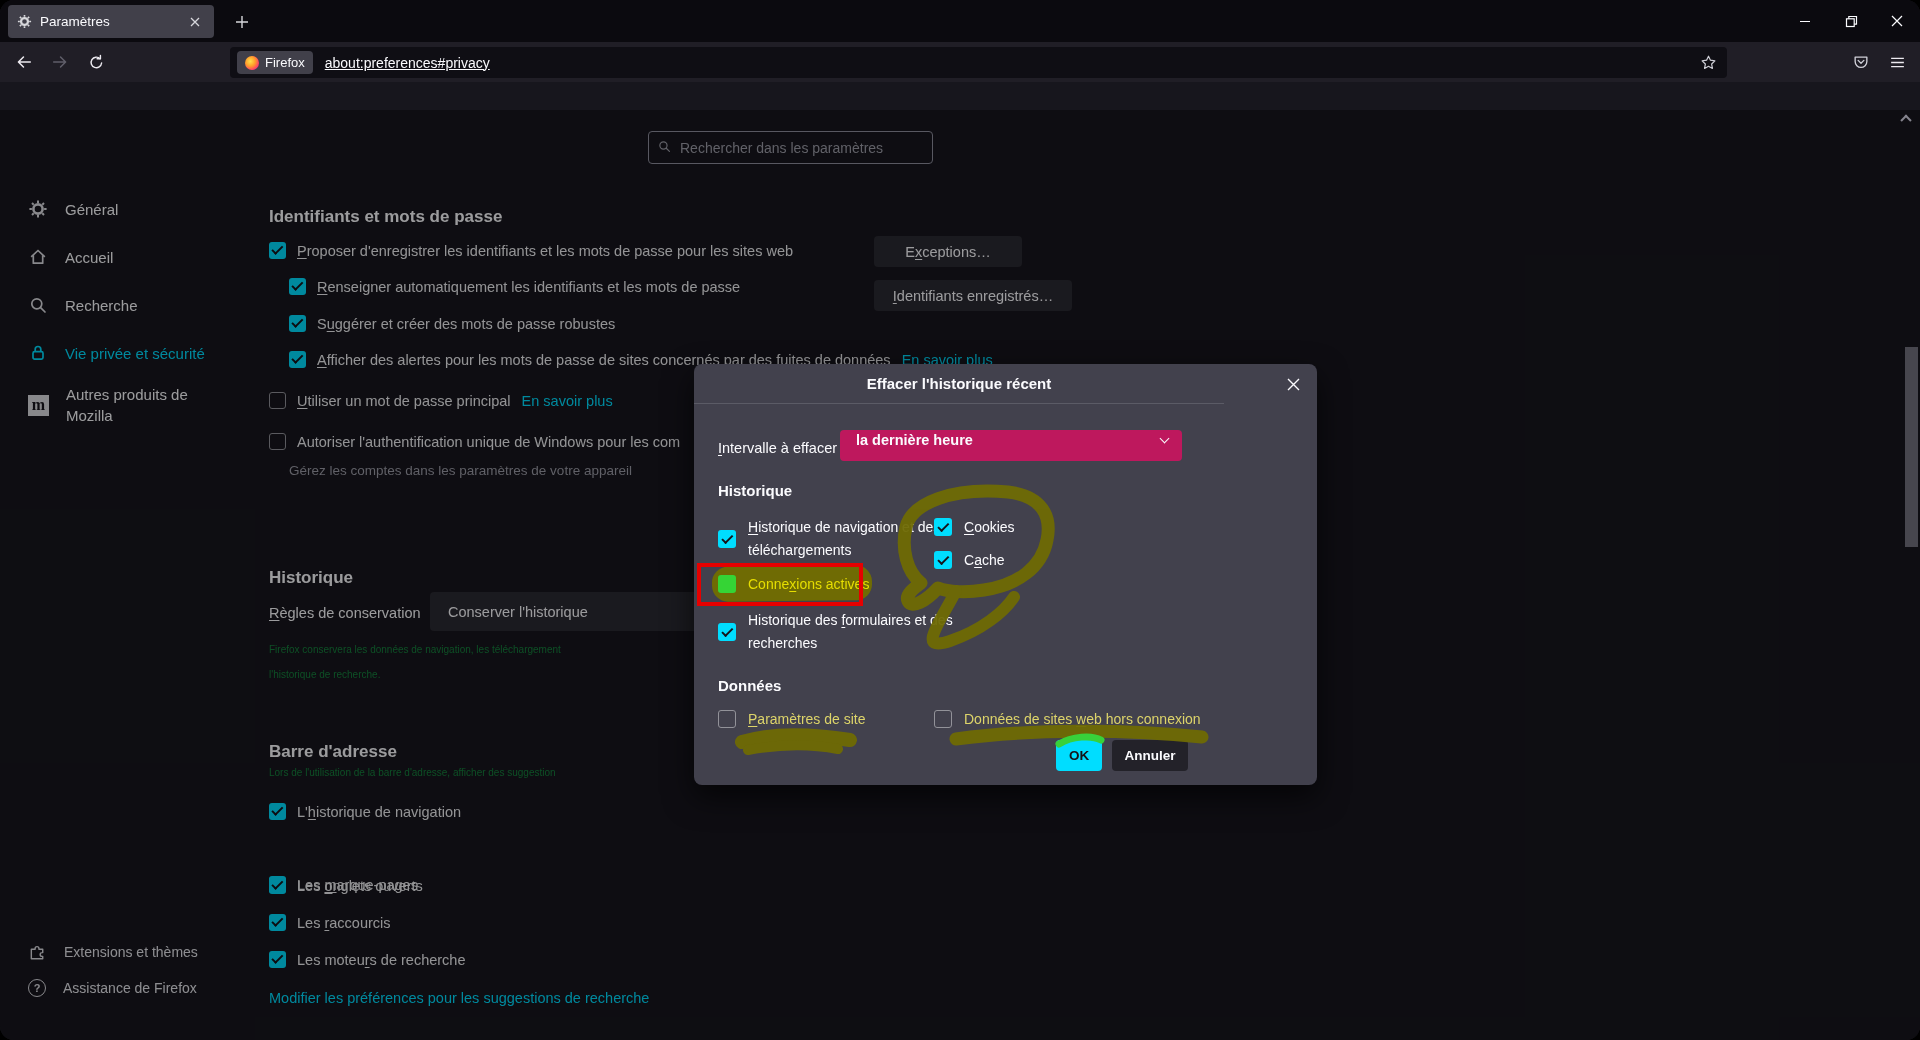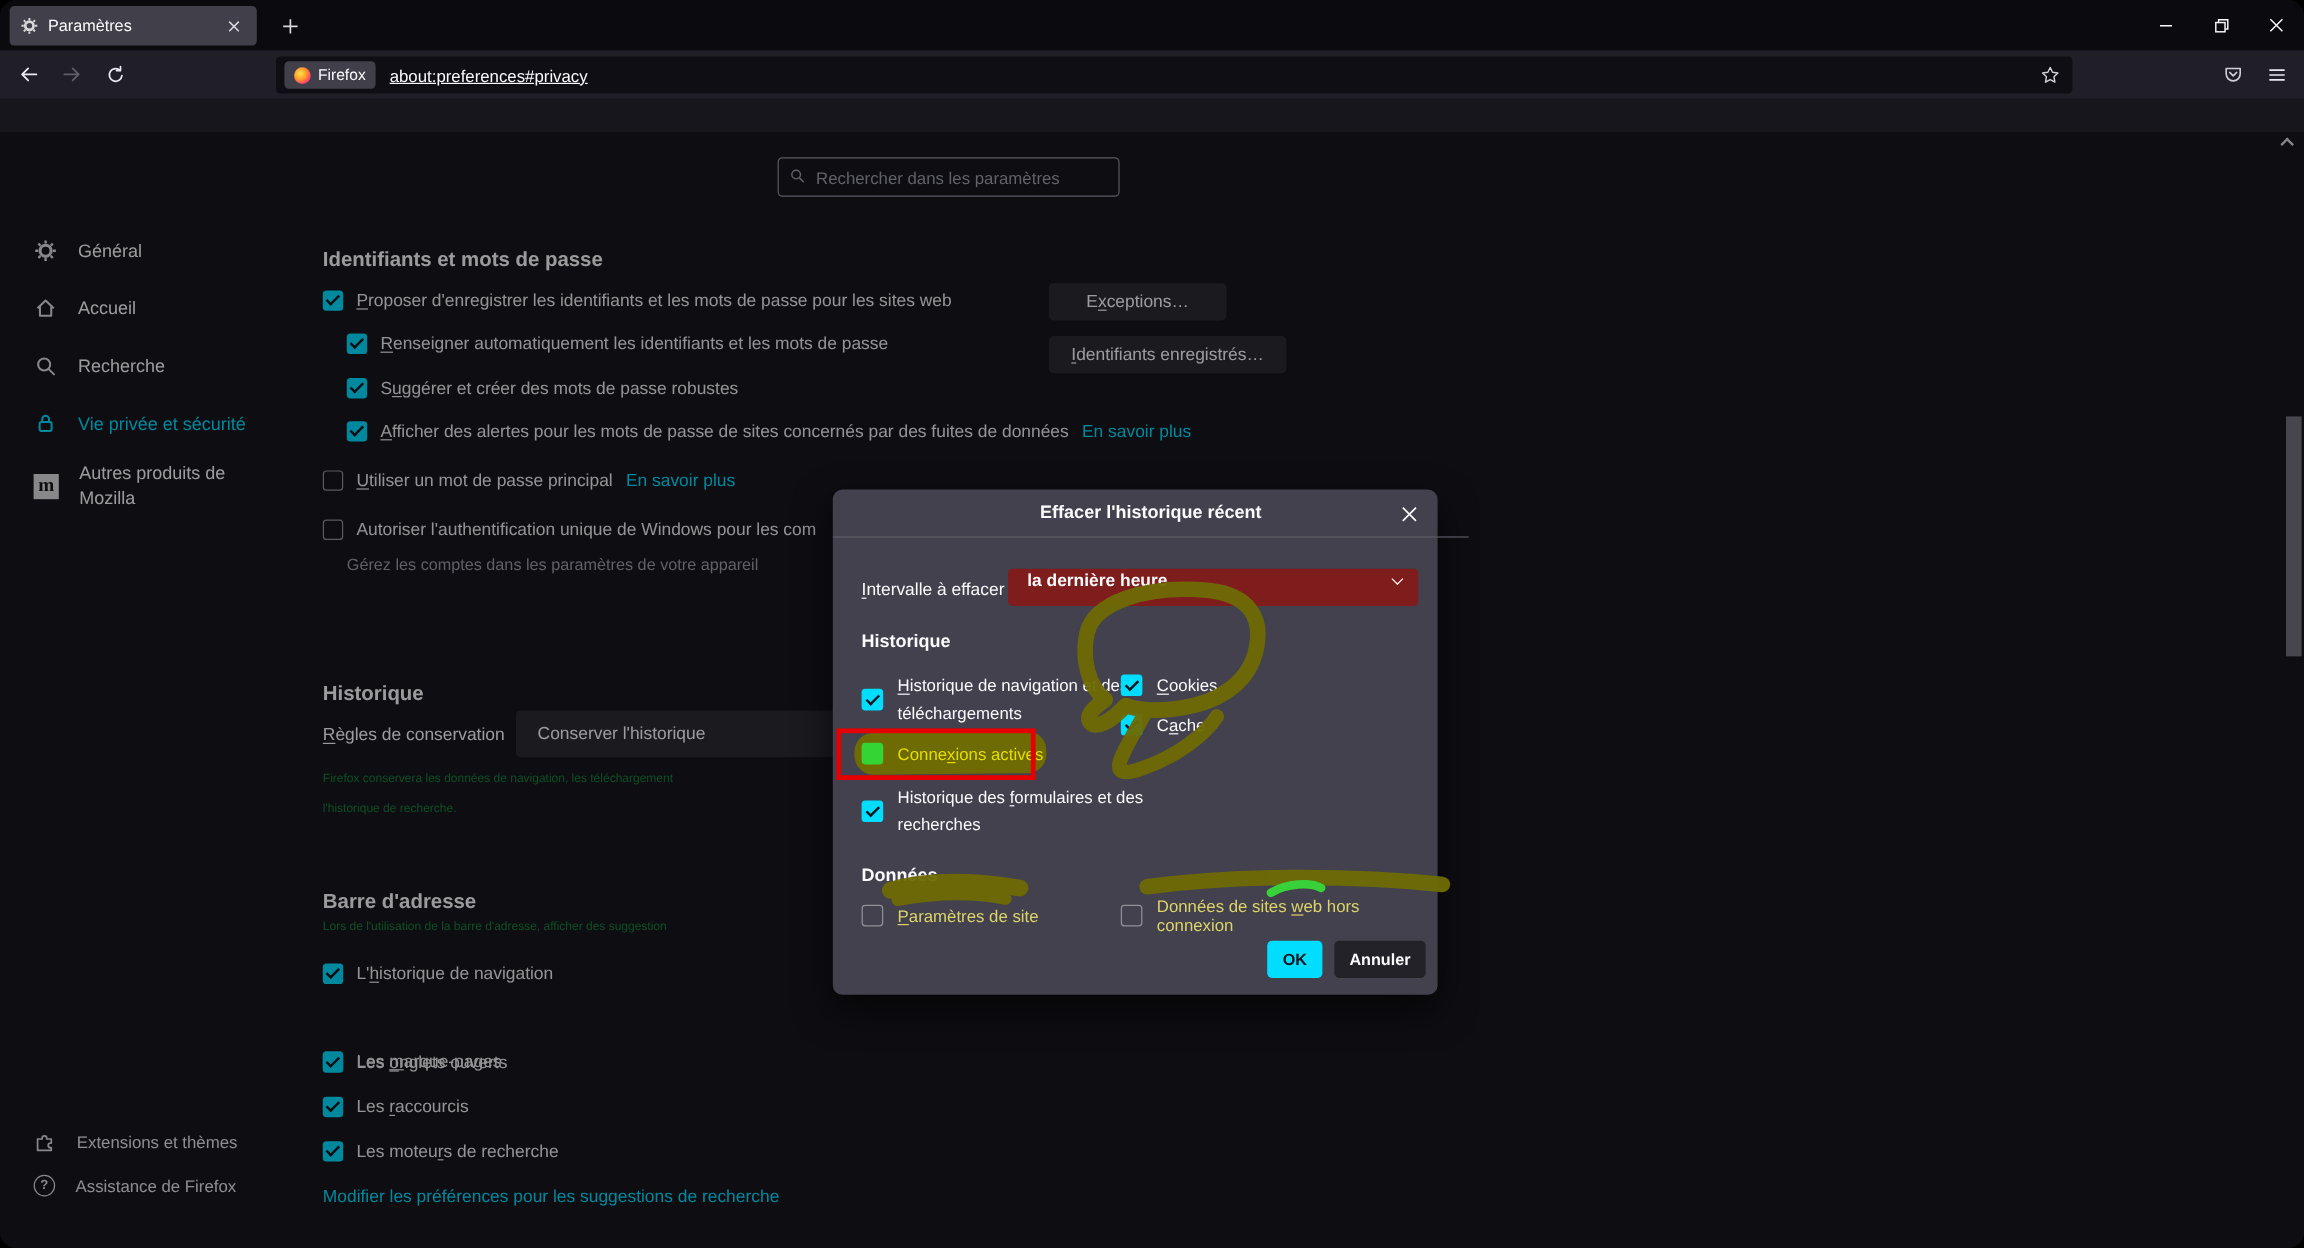--- a/index.html
+++ b/index.html
@@ -80,29 +80,29 @@
               font-size:14.5px; color:#fbfbfe; }
   .chev { width:7px; height:7px; border-right:1.6px solid #fbfbfe; border-bottom:1.6px solid #fbfbfe;
           transform:rotate(45deg); margin-top:-3px; }
 
   
   .scroll-up { position:absolute; left:1897px; top:112px; z-index:12; width:18px; height:14px; display:flex; justify-content:center; }
   .scroll-chev { width:8px; height:8px; border-left:2px solid #85848e; border-top:2px solid #85848e; transform:rotate(45deg) translate(3px,3px); }
   .scroll-thumb { position:absolute; left:1905px; top:347px; width:13px; height:200px; background:#47464e; z-index:12; }
 
   
-  .dlg { position:absolute; left:694px; top:364px; width:504px; height:421px; background:#42414d; border-radius:8px;
-         box-shadow:0 12px 30px rgba(0,0,0,.65); z-index:20;margin-top:44px; }
+  .dlg { position:absolute; left:694px; top:364px; width:623px; height:421px; background:#42414d; border-radius:8px;
+         box-shadow:0 12px 30px rgba(0,0,0,.65); z-index:20; }
   .dlg-titlebar { position:absolute; left:0; top:0; width:530px; height:40px; display:flex; align-items:center; justify-content:center;
                   border-bottom:1px solid #5b5b66; }
   .dlg-title { font-size:15px; font-weight:700; color:#fbfbfe; }
   .dlg-close { position:absolute; right:10px; top:7px; width:27px; height:27px; border-radius:4px; display:flex; align-items:center; justify-content:center; }
   .dlg-label { position:absolute; font-size:14.5px; color:#fbfbfe; white-space:nowrap; }
   .dlg-h { position:absolute; font-size:15px; font-weight:700; color:#fbfbfe; white-space:nowrap; }
-  .dlg-select { position:absolute; left:146px; top:66px; width:342px; height:31px; background:#7f1d1d; border-radius:4px;
+  .dlg-select { position:absolute; left:146px; top:66px; width:342px; height:31px; background:#be185d; border-radius:4px;
                 display:flex; align-items:center; font-size:14.5px; font-weight:700; color:#fbfbfe; padding:0 14px 12px 16px; }
   .dlg-select .chev { margin-left:auto; }
   .drow { position:absolute; display:flex; align-items:center; gap:12px; font-size:14px; color:#fbfbfe; z-index:2; }
   .drow .chk { width:18px; height:18px; }
   .drow .chk.on::after { left:3.6px; top:4.8px; width:9px; height:4.4px; }
   .wrap-label { white-space:normal; line-height:23px; }
   .chk.green { background:#35d435; }
   .hl-blob { position:absolute; left:18px; top:202px; width:160px; height:35px; background:#6f6b04; border-radius:16px;
              transform:rotate(-.6deg); z-index:1; }
   .red-rect { position:absolute; left:3px; top:199px; width:166px; height:43px; border:4px solid #e60000; z-index:5; pointer-events:none; }

